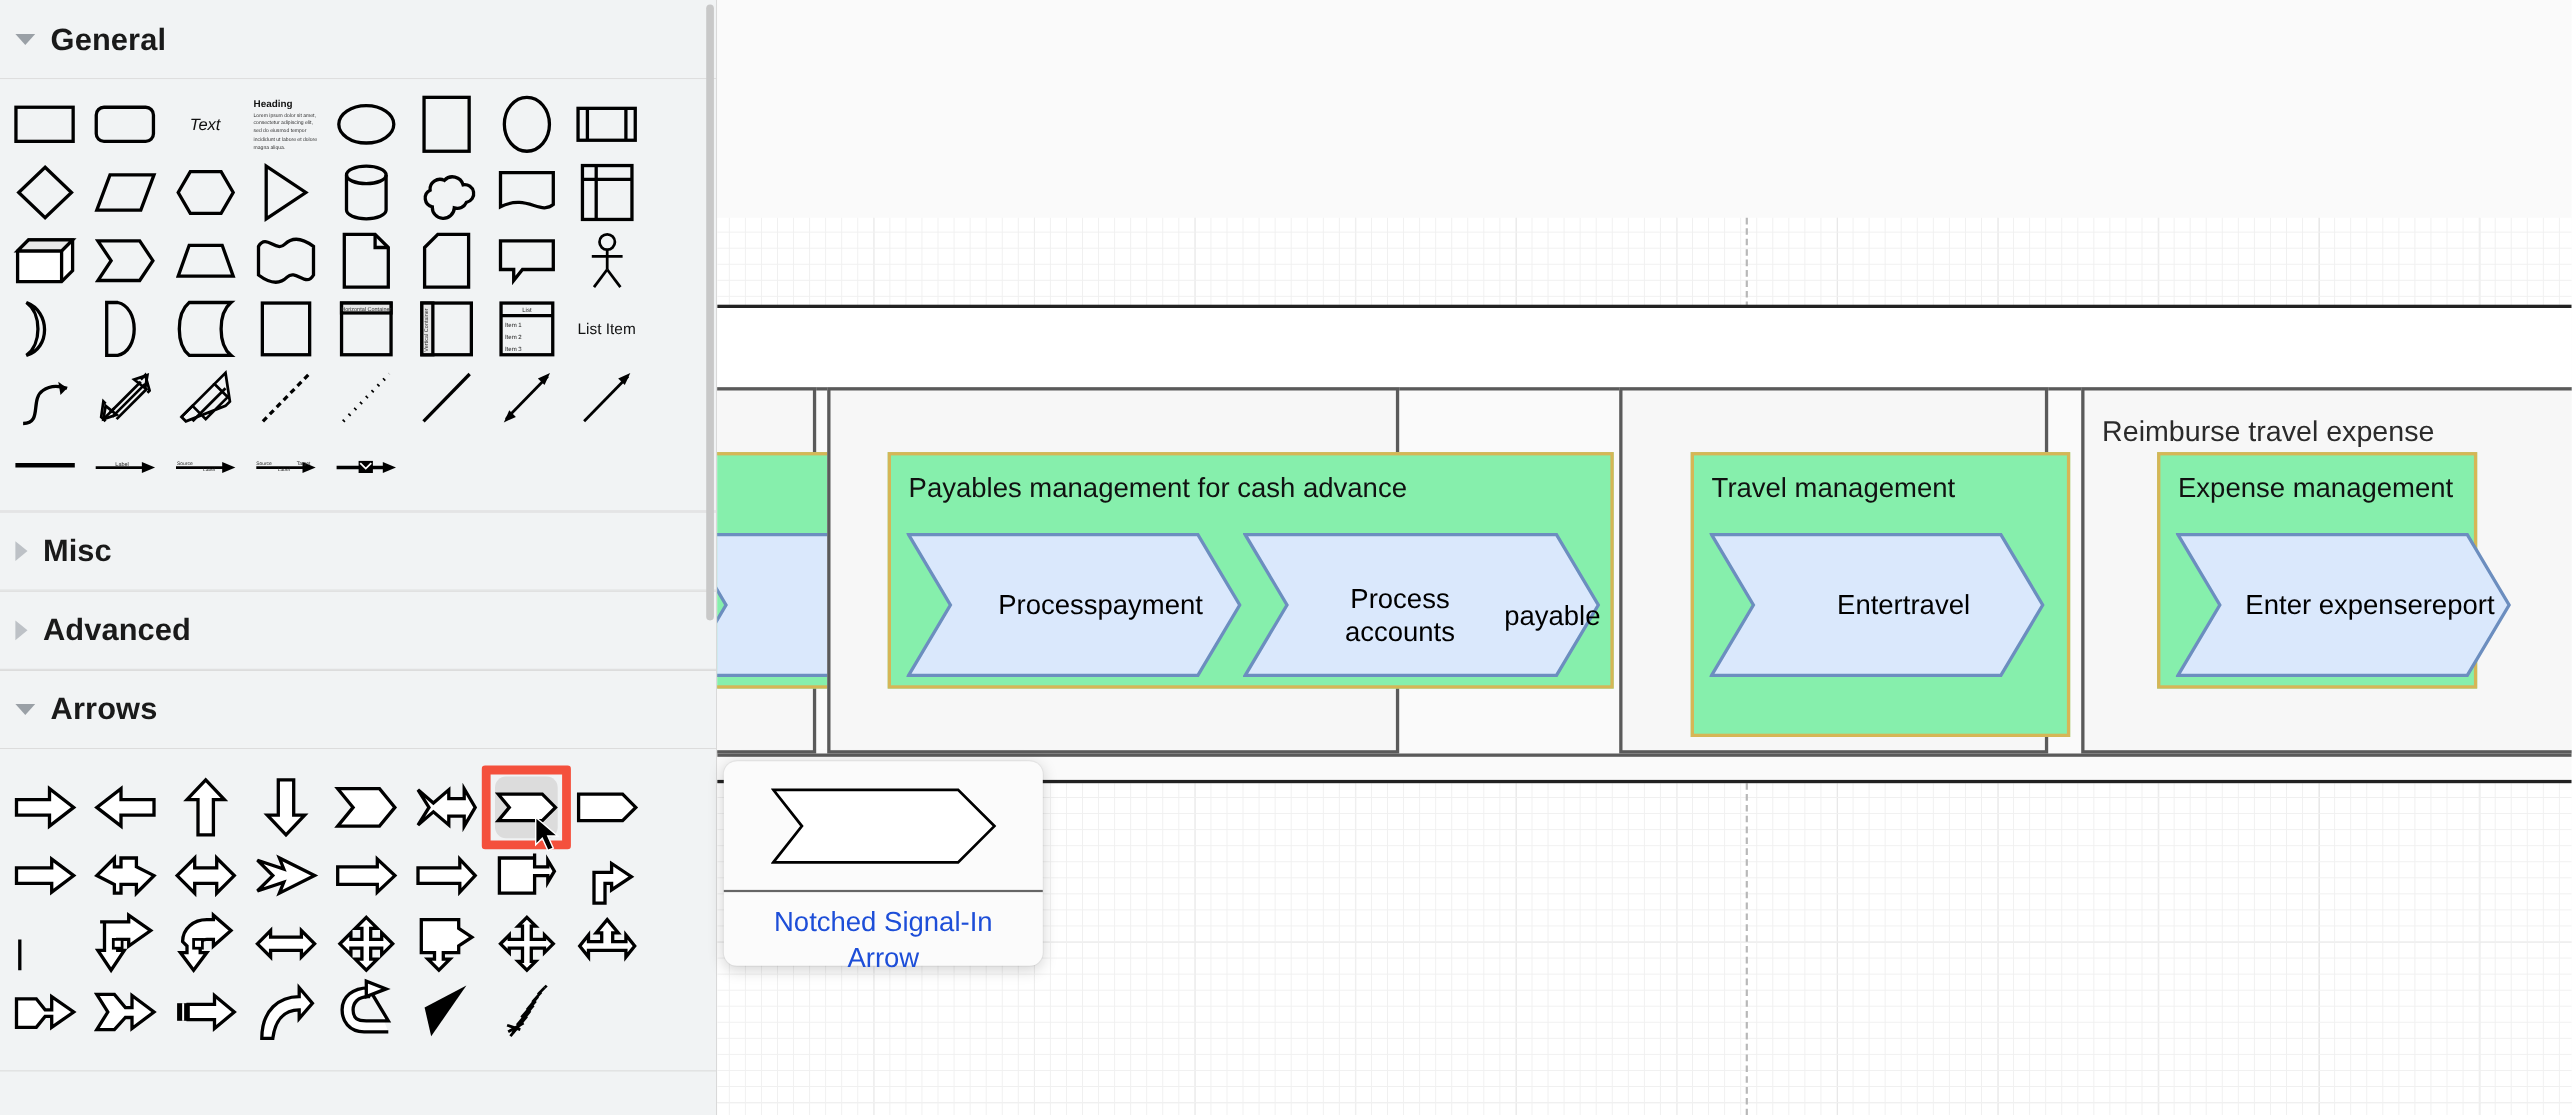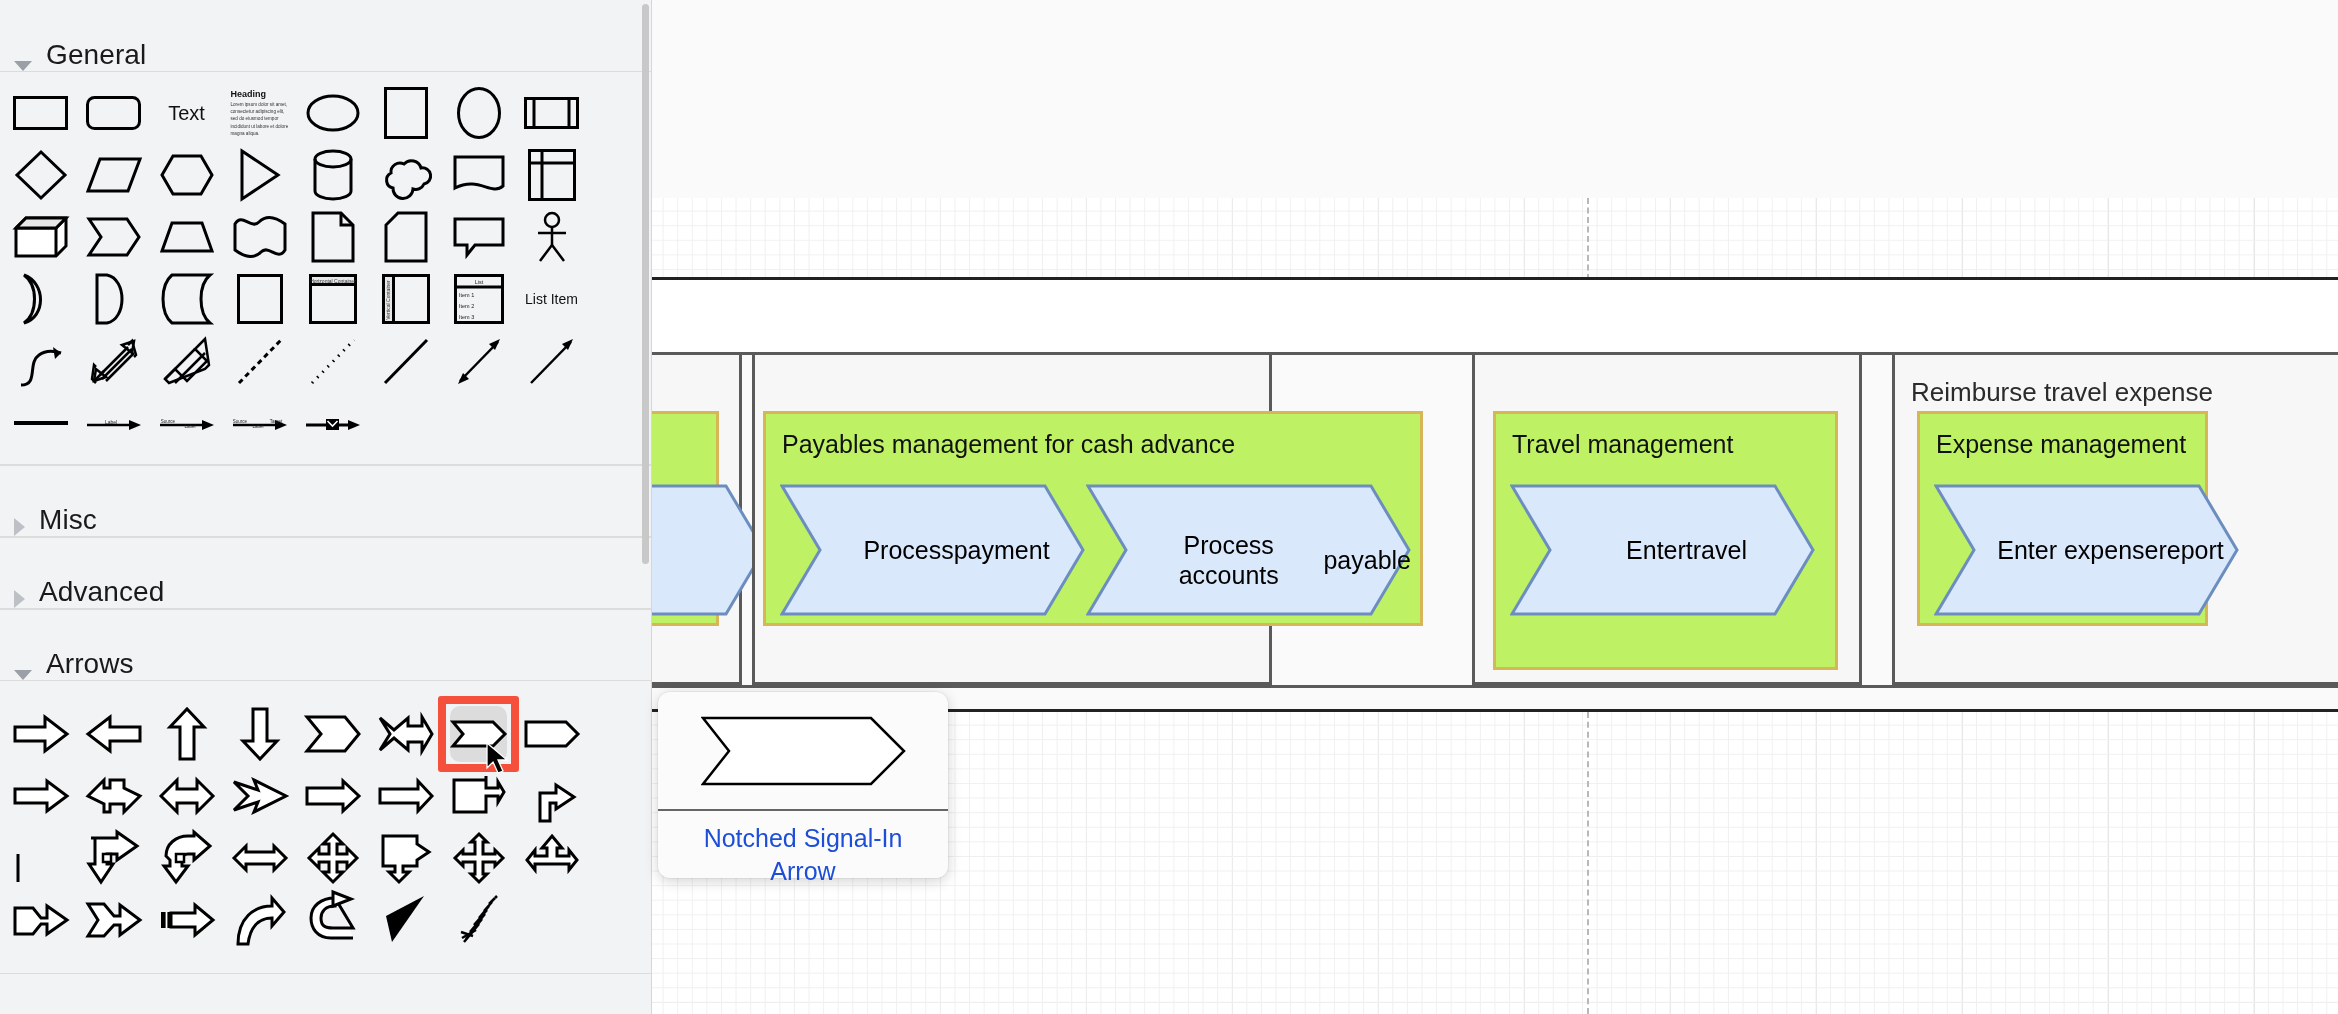--- a/index.html
+++ b/index.html
@@ -14,25 +14,26 @@
   
   #shape-panel {
     position: absolute; left: 0; top: 0;
     width: 652px; height: 1014px;
     background: #f1f3f4;
     border-right: 1px solid #d6d6d6;
     overflow: hidden;
   }
   .section-header {
     height: 72px;
-    display: flex; align-items: flex-end;
+    display: flex; align-items: center;
     padding-left: 10px;
     background: #f1f3f4;
     border-bottom: 1px solid #dcdcdc;
     border-top: 1px solid #dcdcdc;
+    font-weight: bold;
   }
   .section-header.first { border-top: none; }
   .section-title {
     font-size: 28px;
     color: #1a1a1a;
     letter-spacing: .1px;
   }
   .tri {
     width: 0; height: 0; margin: 0 14px 0 4px;
     border-left: 9px solid transparent;
@@ -51,21 +52,21 @@
     padding: 10px 0 10px 4px;
     background: #f1f3f4;
     border-bottom: 1px solid #dcdcdc;
   }
   .shape-cell {
     width: 73px; height: 62px;
     display: flex; align-items: center; justify-content: center;
     position: relative;
   }
   .shape-cell svg { display: block; overflow: visible; }
-  .glyph-text { font-size: 20px; color: #111; }
+  .glyph-text { font-size: 15px; color: #111; font-style: italic; }
   .glyph-small { font-size: 14px; color: #111; }
 
   
   .shape-cell.hovered .hover-bg {
     position: absolute; left: 8px; top: 3px;
     width: 57px; height: 56px;
     border-radius: 10px;
     background: #dcdcdc;
   }
   .shape-cell.hovered .red-ring {
@@ -124,22 +125,23 @@
     border: 3px solid #5a5a5a;
   }
   .lane-title {
     position: absolute; left: 16px; top: 22px;
     font-size: 26px; color: #2b2b2b;
     white-space: nowrap;
   }
   
   .group-box {
     position: absolute;
-    background: #bef264;
+    background: #86efac;
     border: 3px solid #d6b656;
+    margin-left: 44px;
   }
   .group-title {
     position: absolute; left: 16px; top: 16px;
     font-size: 25px; color: #111;
     white-space: nowrap;
   }
   
   .chevron { position: absolute; }
   .chevron svg { display: block; }
   .chevron-label {

